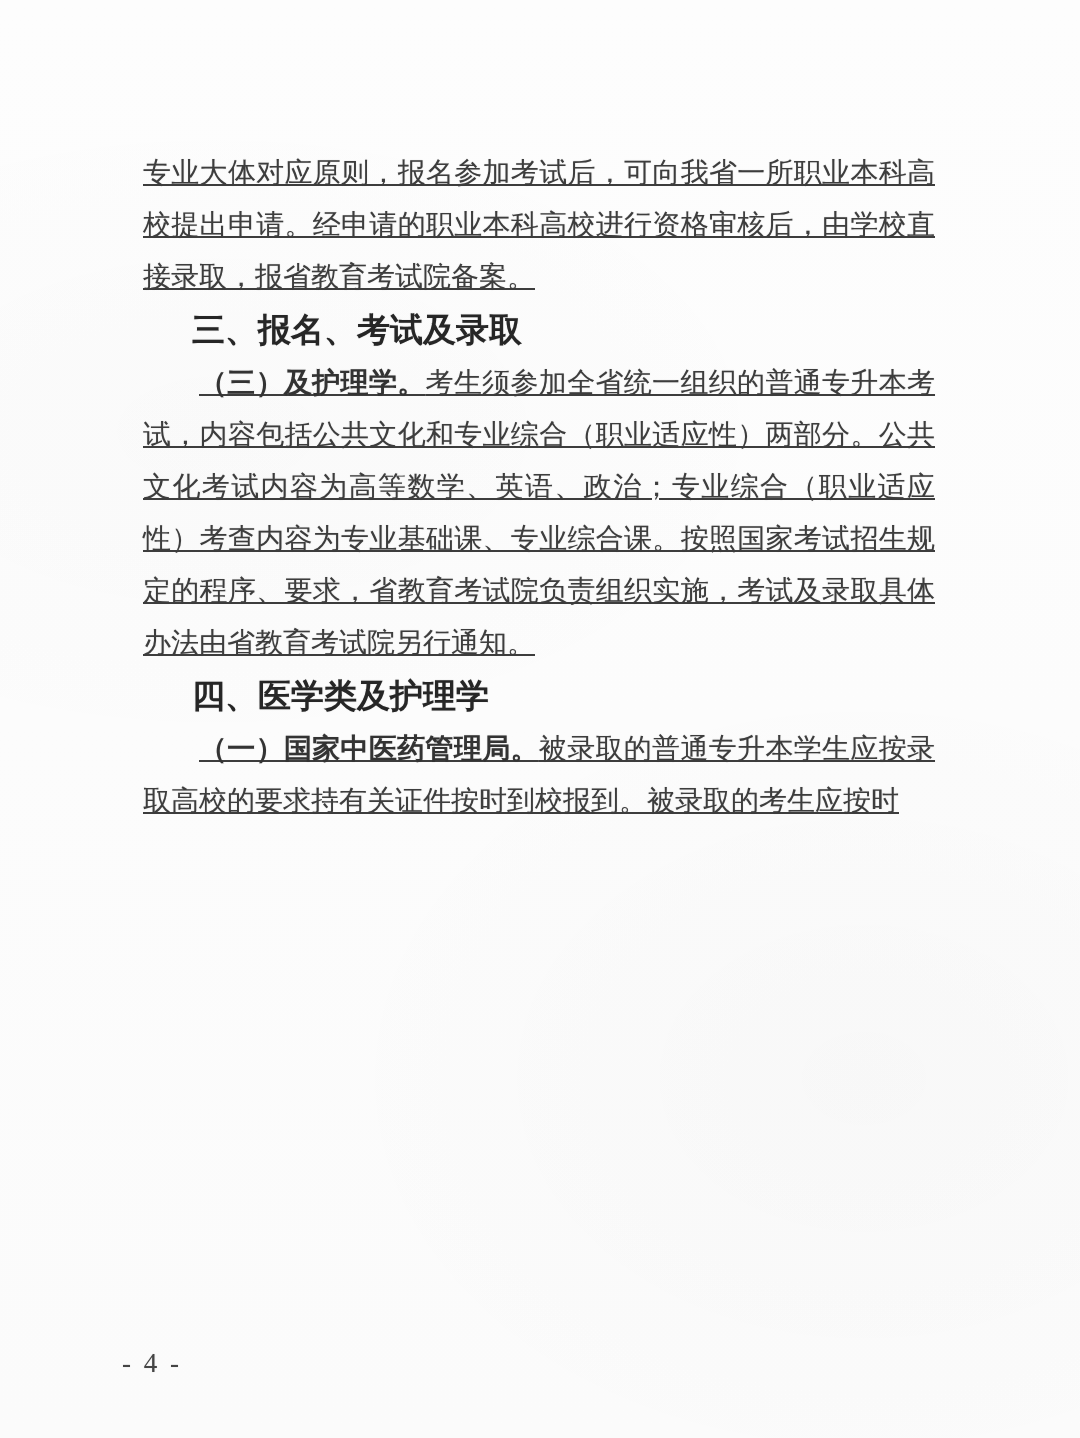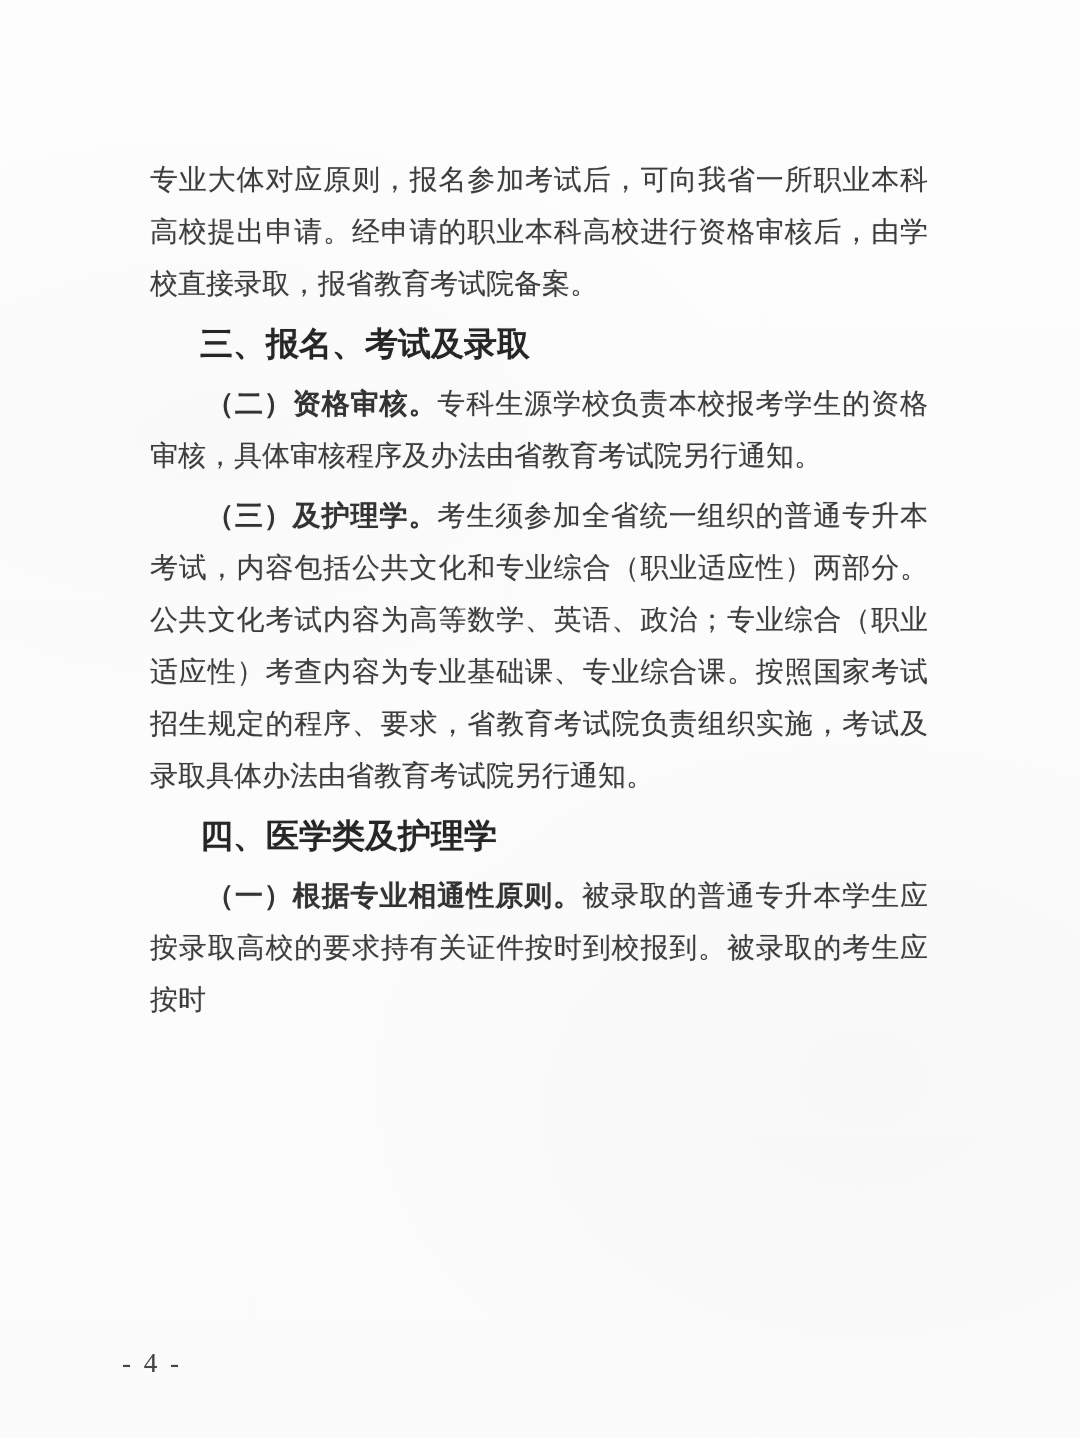--- a/index.html
+++ b/index.html
@@ -28,31 +28,32 @@
     top: 146px;
     width: 794px;
     font-size: 28px;
     line-height: 52px;
     color: #3d3d3d;
     text-align: justify;
     text-justify: inter-character;
     text-shadow: 0 0 1px rgba(70,70,70,0.35);
   }
   .para {
-    margin: 8px;
+    margin: 1px;
+    text-decoration: underline;
   }
   .para.indent {
     text-indent: 2em;
   }
   .lead {
     font-weight: bold;
     color: #333333;
   }
   .heading {
-    margin: 8px;
+    margin: 0;
     font-family: "Liberation Sans", "DejaVu Sans", sans-serif;
     font-weight: bold;
     font-size: 33px;
     line-height: 52px;
     color: #262626;
     text-indent: 50px;
     text-align: left;
     text-shadow: 0 0 1px rgba(40,40,40,0.3);
   }
   .page-number {
@@ -66,19 +67,18 @@
     text-shadow: 0 0 1px rgba(70,70,70,0.35);
   }
 </style>
 </head>
 <body>
 
 <main class="page">
   <section class="doc-body" id="doc-body">
       <p class="para">专业大体对应原则，报名参加考试后，可向我省一所职业本科高校提出申请。经申请的职业本科高校进行资格审核后，由学校直接录取，报省教育考试院备案。</p>
       <h2 class="heading">三、报名、考试及录取</h2>
-      <p class="para indent"><span class="lead">（二）资格审核。</span>专科生源学校负责本校报考学生的资格审核，具体审核程序及办法由省教育考试院另行通知。</p>
       <p class="para indent"><span class="lead">（三）及护理学。</span>考生须参加全省统一组织的普通专升本考试，内容包括公共文化和专业综合（职业适应性）两部分。公共文化考试内容为高等数学、英语、政治；专业综合（职业适应性）考查内容为专业基础课、专业综合课。按照国家考试招生规定的程序、要求，省教育考试院负责组织实施，考试及录取具体办法由省教育考试院另行通知。</p>
       <h2 class="heading">四、医学类及护理学</h2>
-      <p class="para indent"><span class="lead">（一）根据专业相通性原则。</span>被录取的普通专升本学生应按录取高校的要求持有关证件按时到校报到。被录取的考生应按时</p>
+      <p class="para indent"><span class="lead">（一）国家中医药管理局。</span>被录取的普通专升本学生应按录取高校的要求持有关证件按时到校报到。被录取的考生应按时</p>
     </section>
   <footer class="page-number">- 4 -</footer>
 </main>
 
 </body></html>

